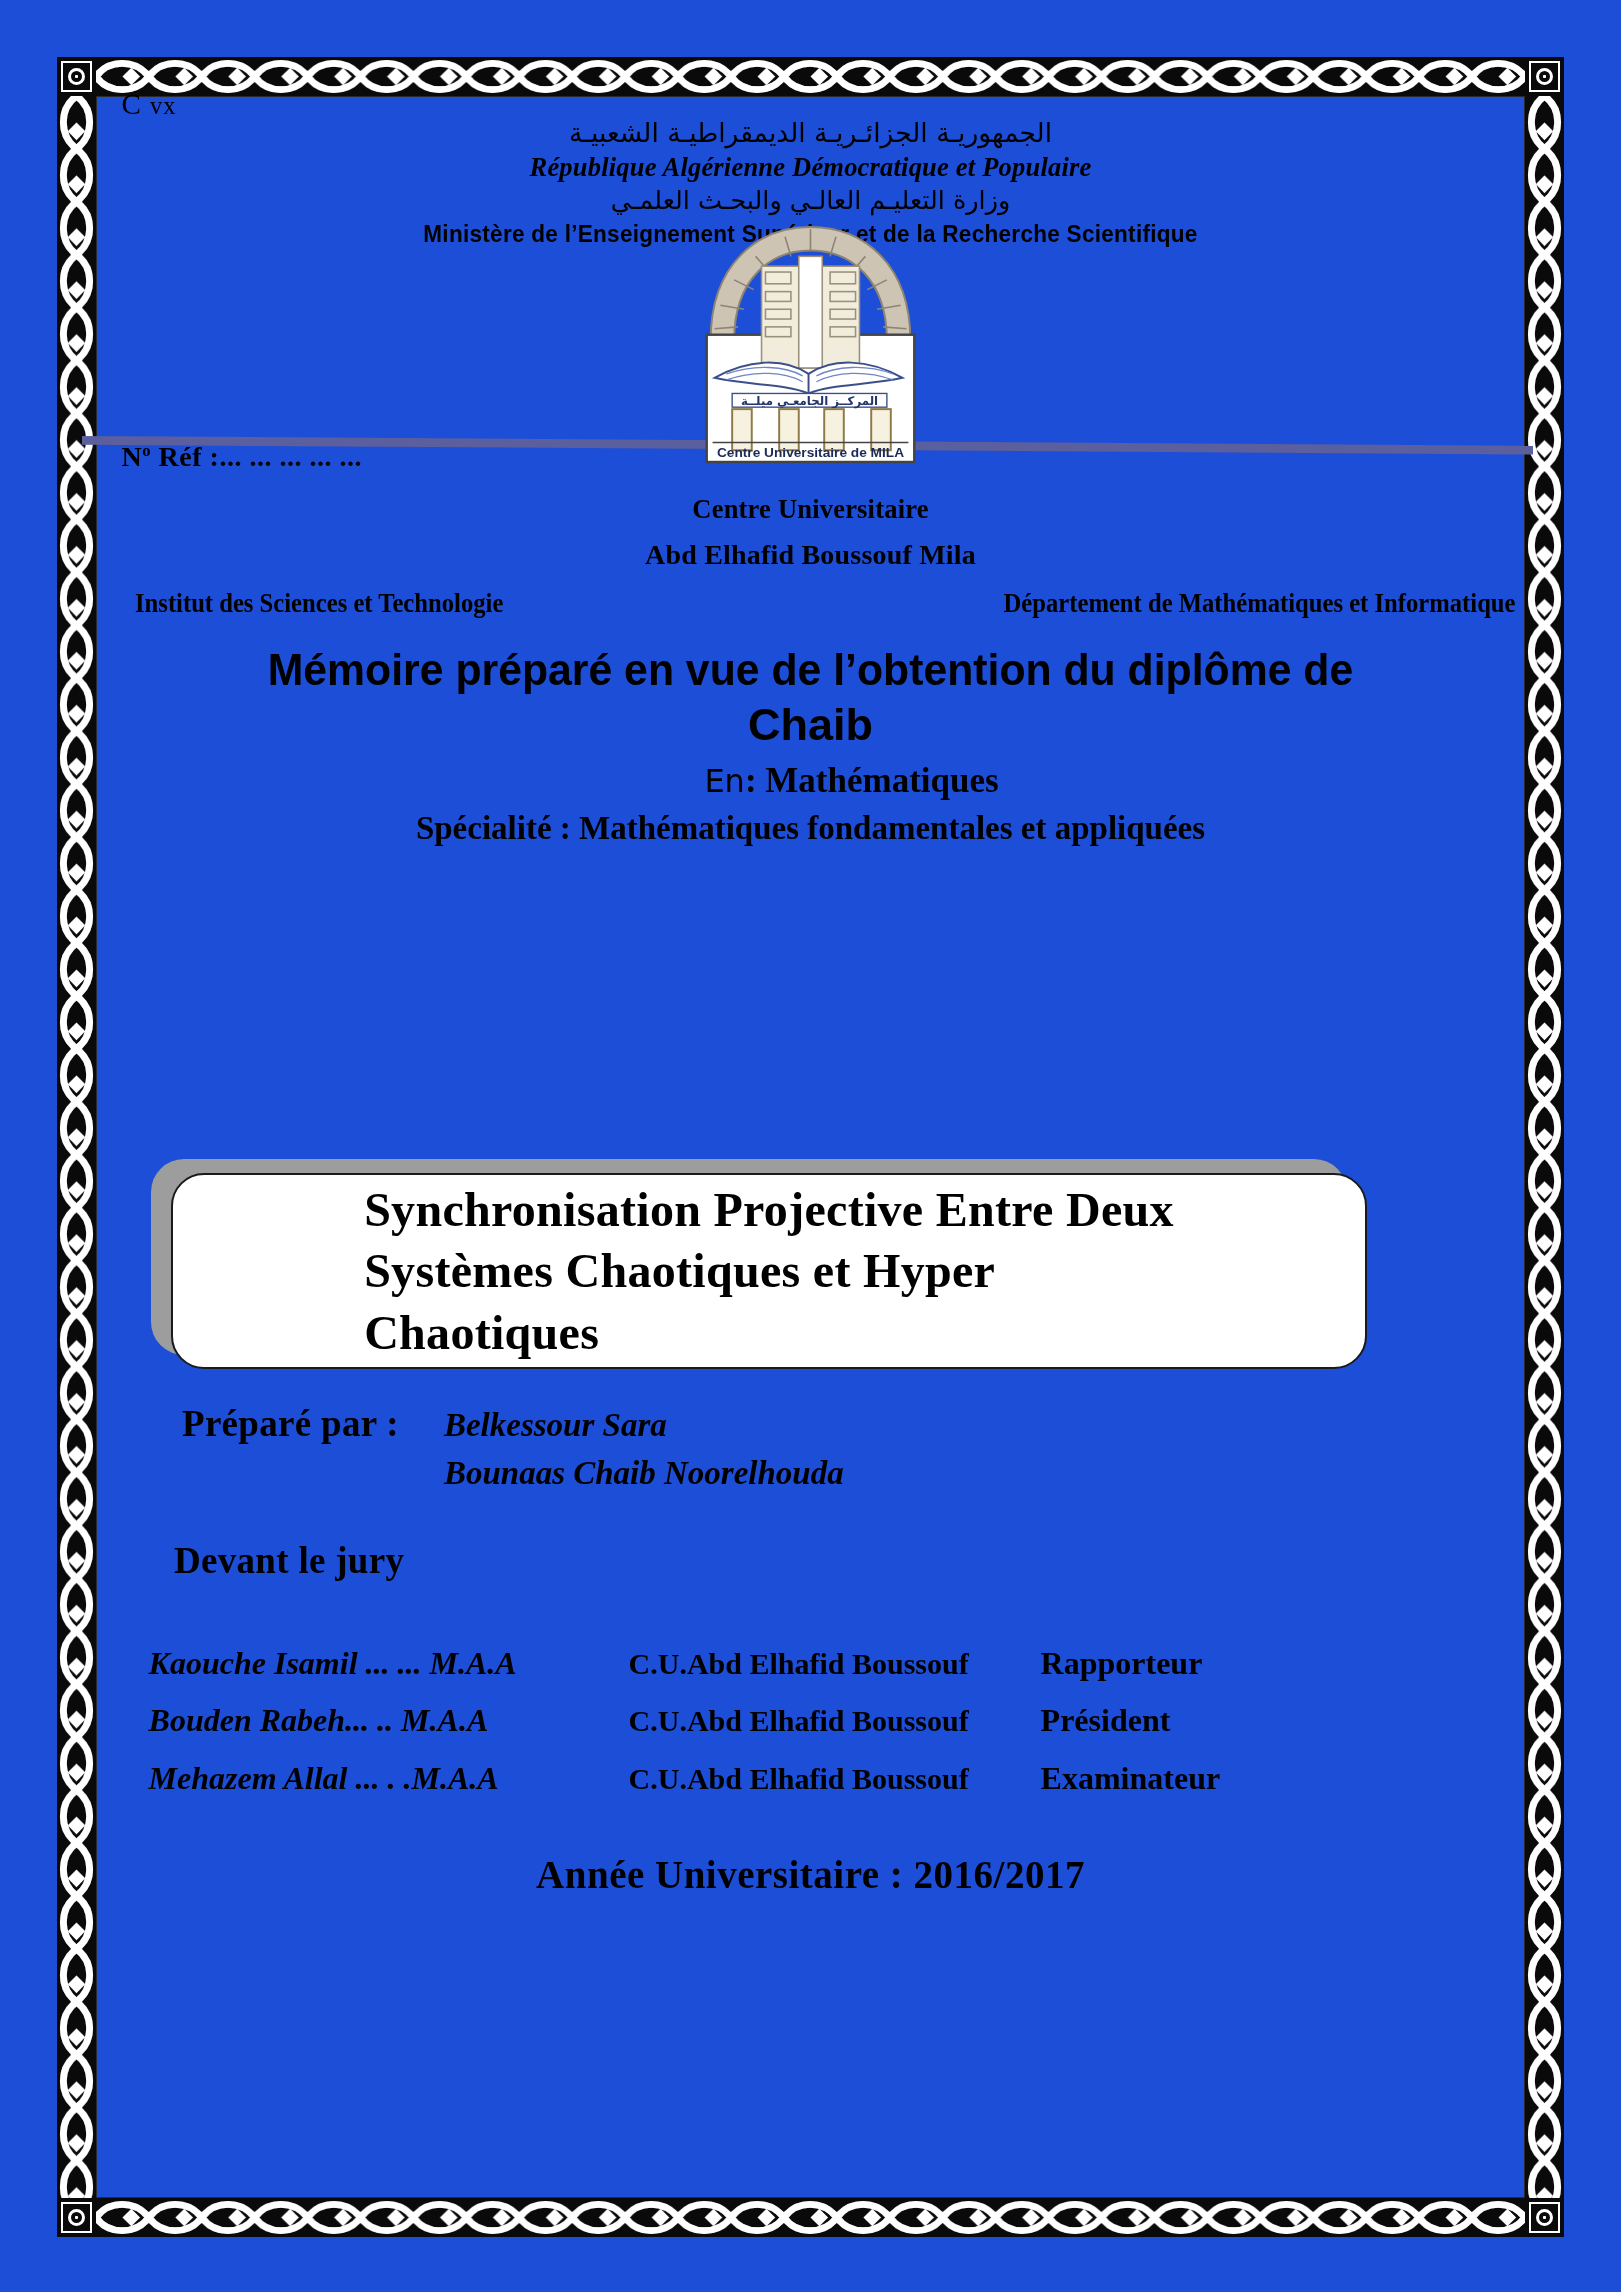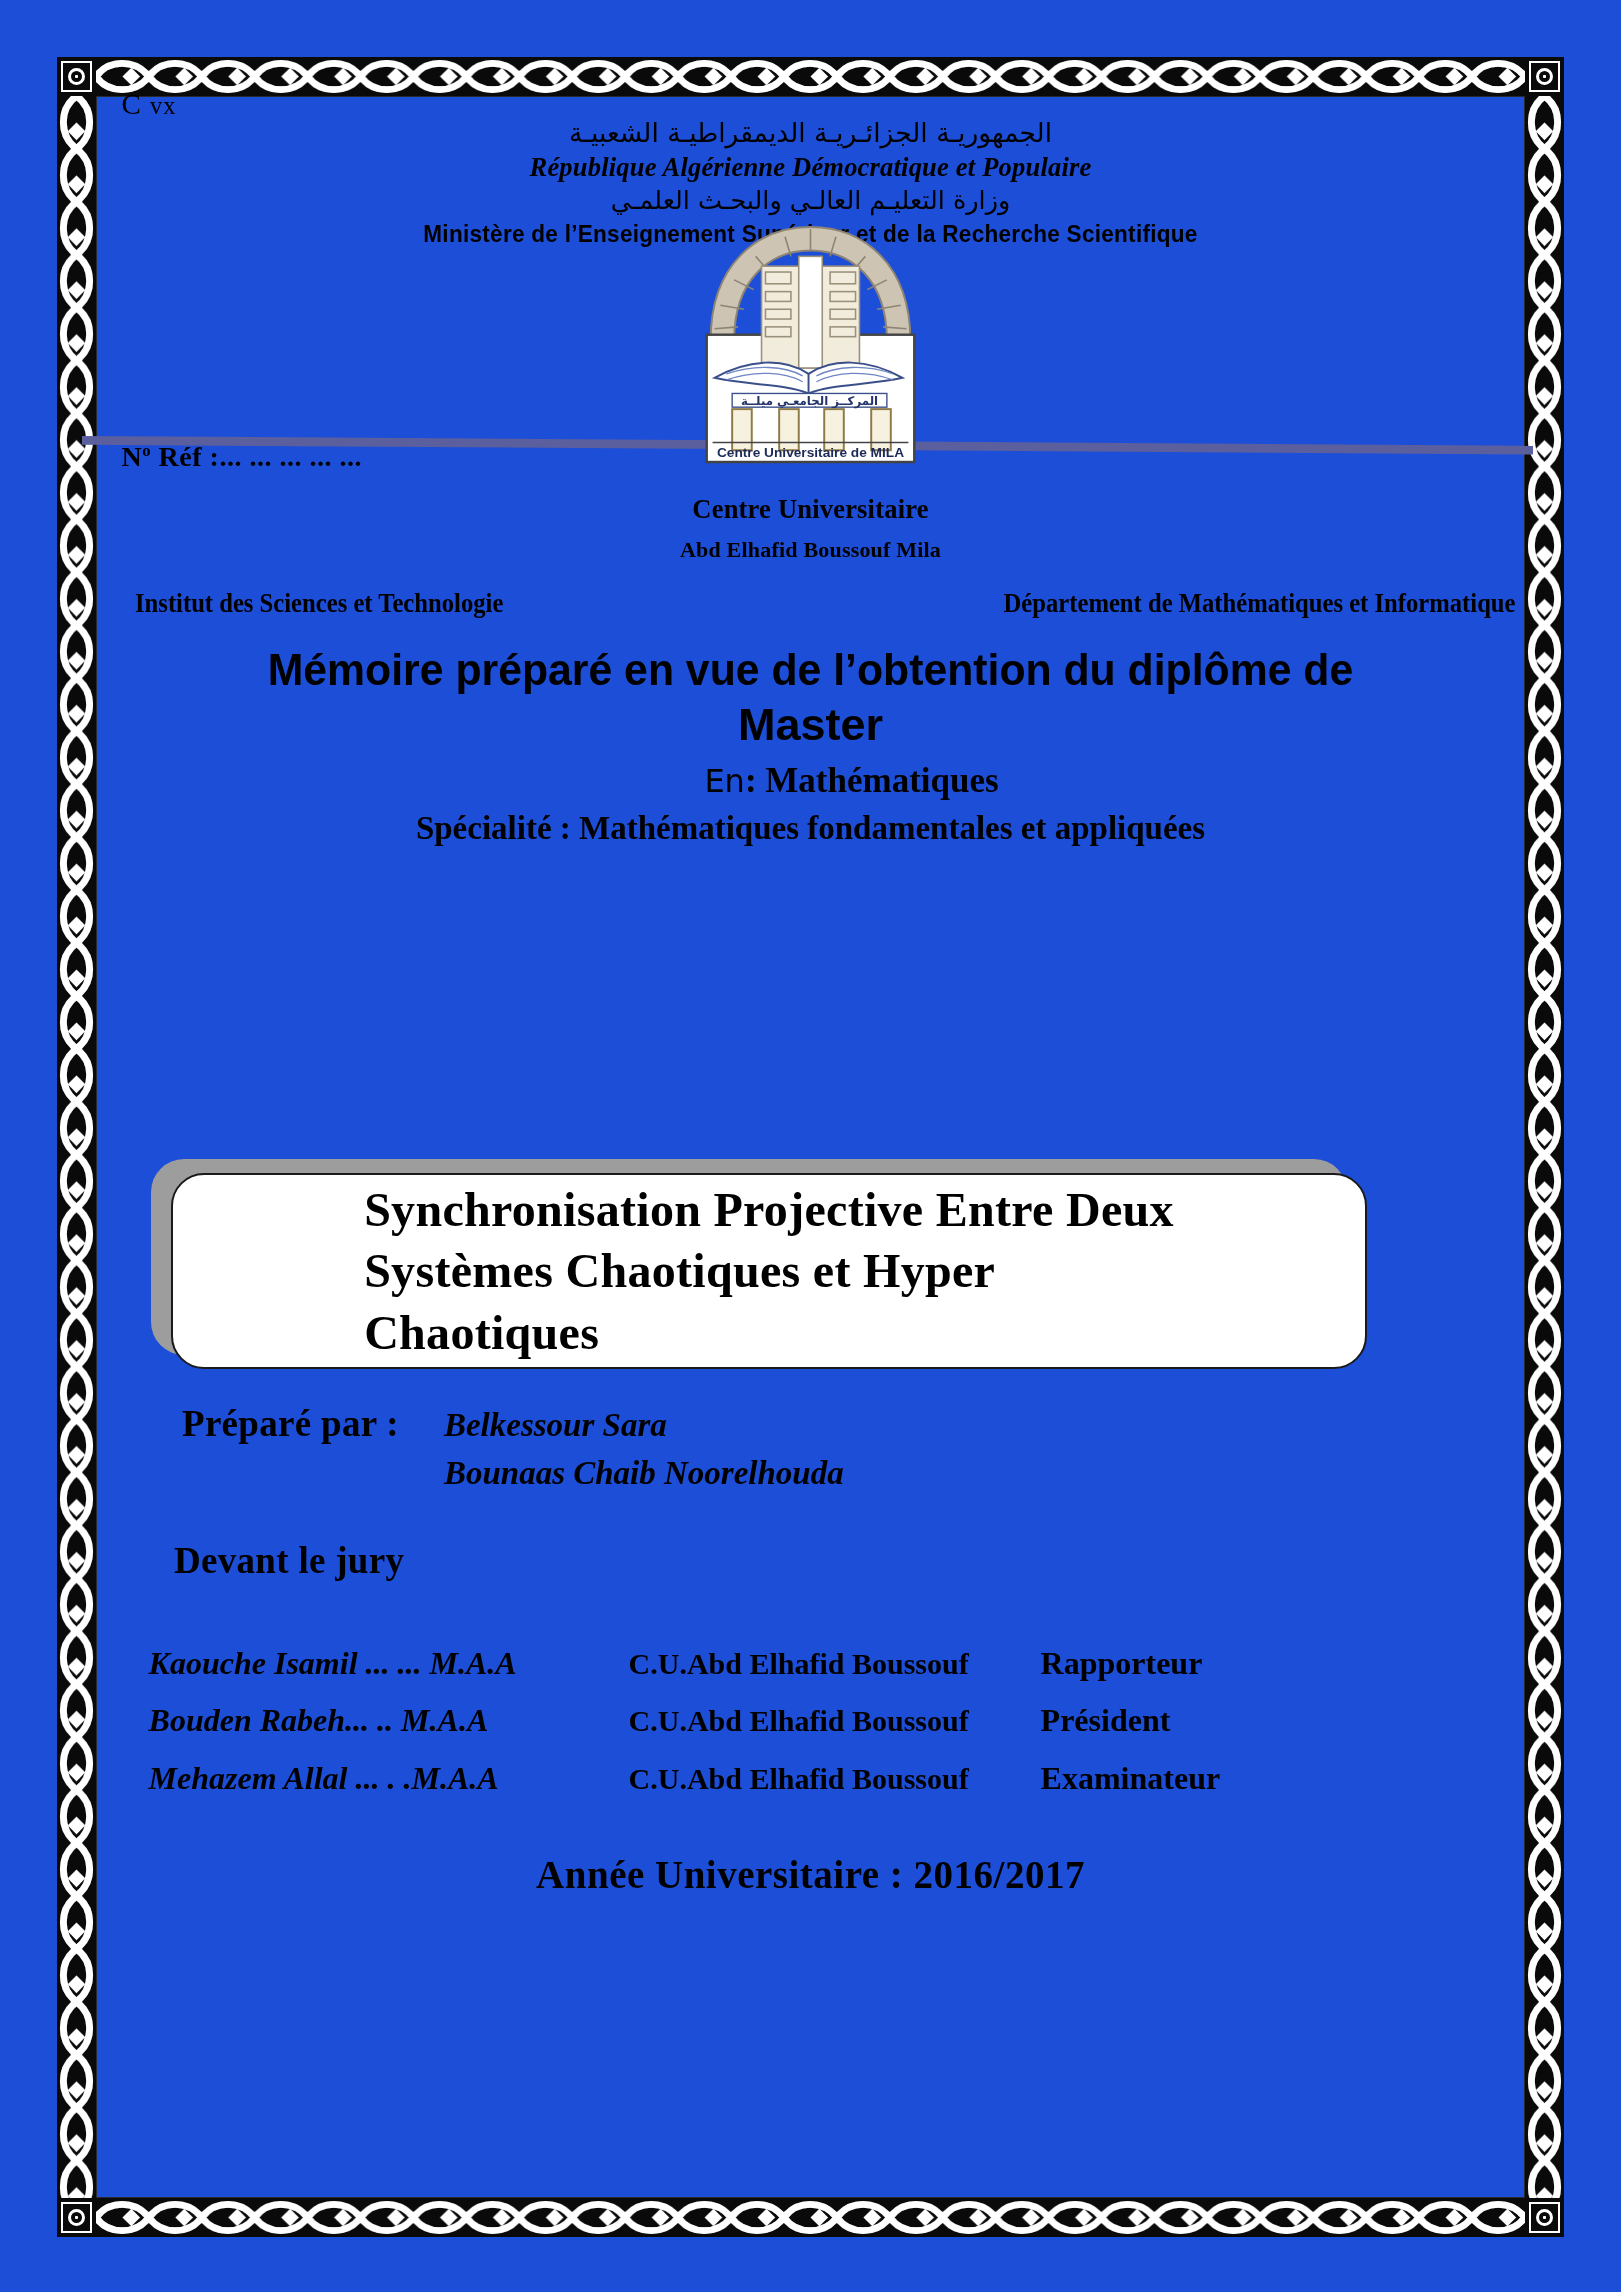--- a/index.html
+++ b/index.html
@@ -170,21 +170,21 @@
     position: absolute;
     left: 0;
     top: 390px;
     width: 1425px;
     text-align: center;
     font-weight: bold;
     font-size: 26.5px;
     line-height: 1.65;
     letter-spacing: 0.2px;
   }
-  .centre-block .l2 { font-size: 22px; }
+  .centre-block .l2 { font-size: 28px; }
 
   
   .inst-row {
     position: absolute;
     left: 0;
     top: 490px;
     width: 1425px;
     display: flex;
     justify-content: space-between;
     font-weight: bold;
@@ -490,21 +490,21 @@
       <div class="l2">Abd Elhafid Boussouf  Mila</div>
     </div>
 
     <div class="inst-row">
       <span class="inst-left">Institut des Sciences et Technologie</span>
       <span class="inst-right">Département  de Mathématiques et Informatique</span>
     </div>
 
     <div class="memoire">
       <span class="memoire-l1">Mémoire préparé  en vue de l’obtention du diplôme de</span>
-      <span class="memoire-l2">Master</span>
+      <span class="memoire-l2">Chaib</span>
     </div>
 
     <div class="en-line"><span class="en-word">En</span><span>: </span><span>Mathématiques</span></div>
 
     <div class="spec-line">Spécialité : Mathématiques fondamentales et appliquées</div>
 
     <div class="title-shadow"></div>
     <div class="title-box">
       <div class="title-text">
         <div>Synchronisation  Projective Entre Deux</div>

